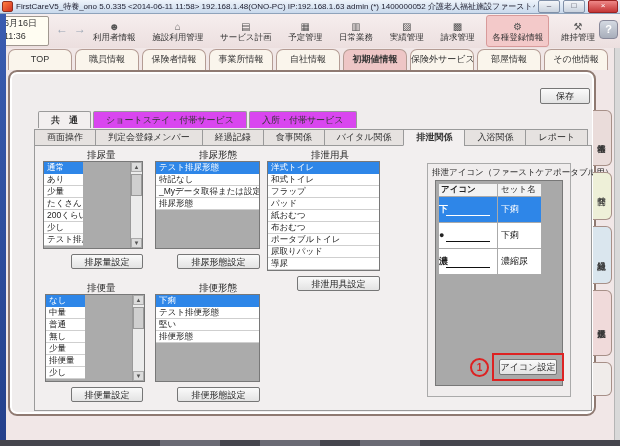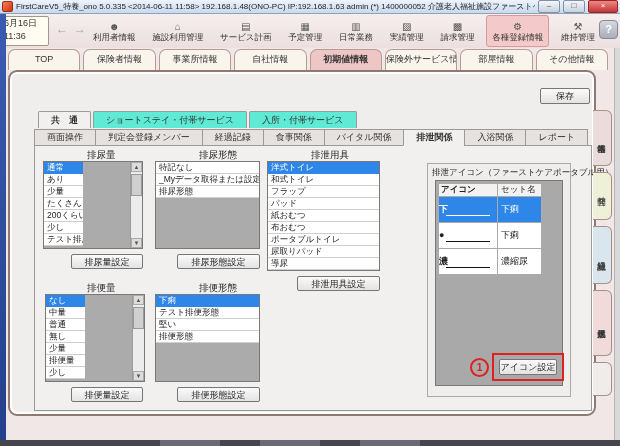--- a/index.html
+++ b/index.html
@@ -39,21 +39,21 @@
 
   
   .panel{position:absolute;left:8px;top:70px;width:584px;height:342px;background:#f0eded;
     border:2px solid #8f7a72;border-radius:9px;box-shadow:inset 0 0 0 2px #fff;}
   .savebtn{position:absolute;left:530px;top:16px;width:50px;height:16px;}
 
   .btn{background:linear-gradient(#fafafa,#e3e3e3);border:1px solid #767676;border-radius:2px;
     font-size:9px;color:#222;text-align:center;line-height:14px;box-sizing:border-box;}
 
   .group-tabs{position:absolute;left:28px;top:39px;height:17px;display:flex;}
-  .gtab{padding:0 12px;line-height:16px;background:#5eead4;border:1px solid #9a9a9a;border-bottom:none;
+  .gtab{padding:0 12px;line-height:16px;background:#d946ef;border:1px solid #9a9a9a;border-bottom:none;
     margin-right:2px;font-size:9px;color:#333;border-radius:2px 2px 0 0;}
   .gtab.sel{background:#f2efef;font-weight:bold;position:relative;z-index:2;}
 
   .cat-tabs{position:absolute;left:24px;top:57px;height:17px;display:flex;z-index:2;}
   .ctab{padding:0 12px;line-height:15px;background:#e6e2e0;border:1px solid #9a9a9a;border-right:none;
     font-size:9px;color:#333;}
   .ctab:last-child{border-right:1px solid #9a9a9a;}
   .ctab.sel{background:#f2efef;font-weight:bold;border-bottom:1px solid #f2efef;}
 
   .cbox{position:absolute;left:24px;top:73px;width:556px;height:264px;background:#f2efef;border:1px solid #9a9a9a;}
@@ -159,20 +159,21 @@
       <div class="toolbtn">
         <span class="glyph">⚒</span>
         <span class="lbl">維持管理</span>
       </div>
     </div>
     <div class="helpbtn">?</div>
   </div>
 
   <div class="main-tabs">
     <div class="mtab">TOP</div>
+    <div class="mtab">職員情報</div>
     <div class="mtab">保険者情報</div>
     <div class="mtab">事業所情報</div>
     <div class="mtab">自社情報</div>
     <div class="mtab sel">初期値情報</div>
     <div class="mtab">保険外サービス情報</div>
     <div class="mtab">部屋情報</div>
     <div class="mtab">その他情報</div>
   </div>
 
   <div class="panel">
@@ -235,20 +236,21 @@
               <div class="thumb"></div>
             </div>
           <div class="ar">▼</div>
         </div>
       </div>
       <div class="btn" style="position:absolute;left:36px;top:241px;width:72px;height:15px">排便量設定</div>
 
       <div class="field-label" style="left:120px;top:3px">排尿形態</div>
       <div class="lb" style="left:120px;top:15px;width:105px;height:88px">
         <div class="items">
+          <div class="row sel">テスト排尿形態</div>
           <div class="row">特記なし</div>
           <div class="row">_Myデータ取得または設定</div>
           <div class="row">排尿形態</div>
         </div>
       </div>
       <div class="btn" style="position:absolute;left:142px;top:108px;width:83px;height:15px">排尿形態設定</div>
 
       <div class="field-label" style="left:120px;top:136px">排便形態</div>
       <div class="lb" style="left:120px;top:148px;width:105px;height:88px">
         <div class="items">

